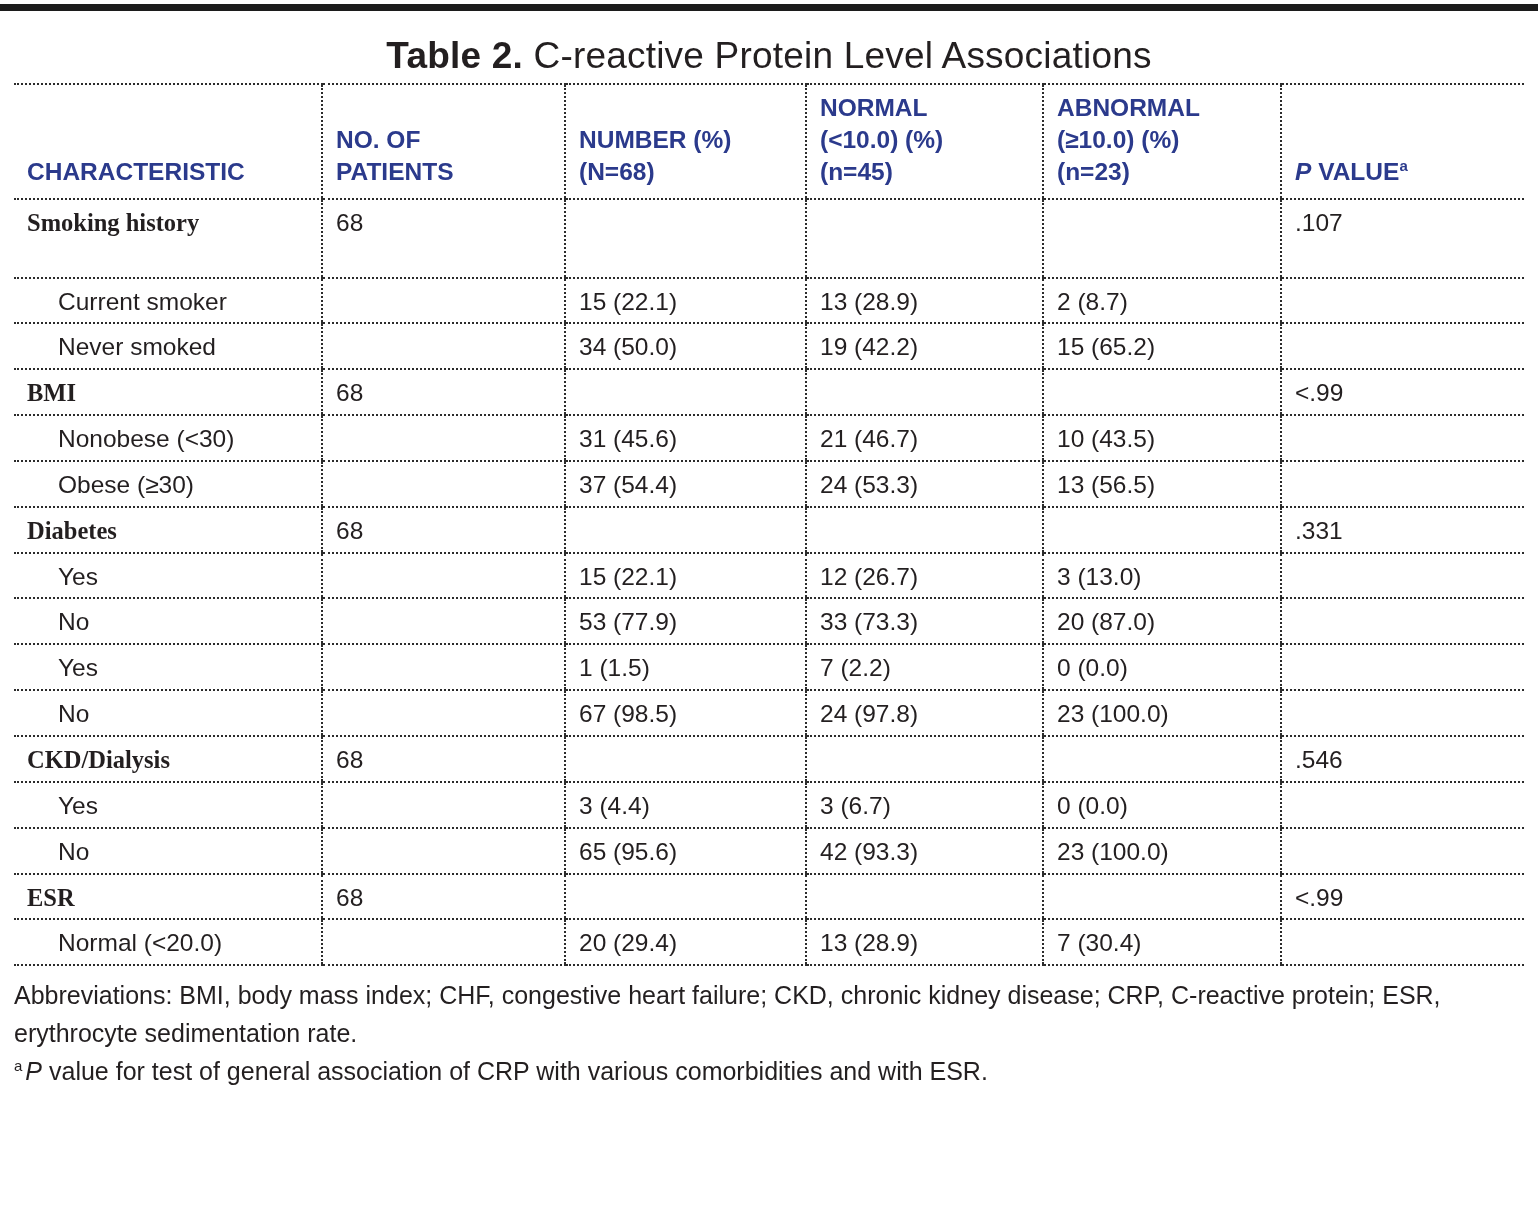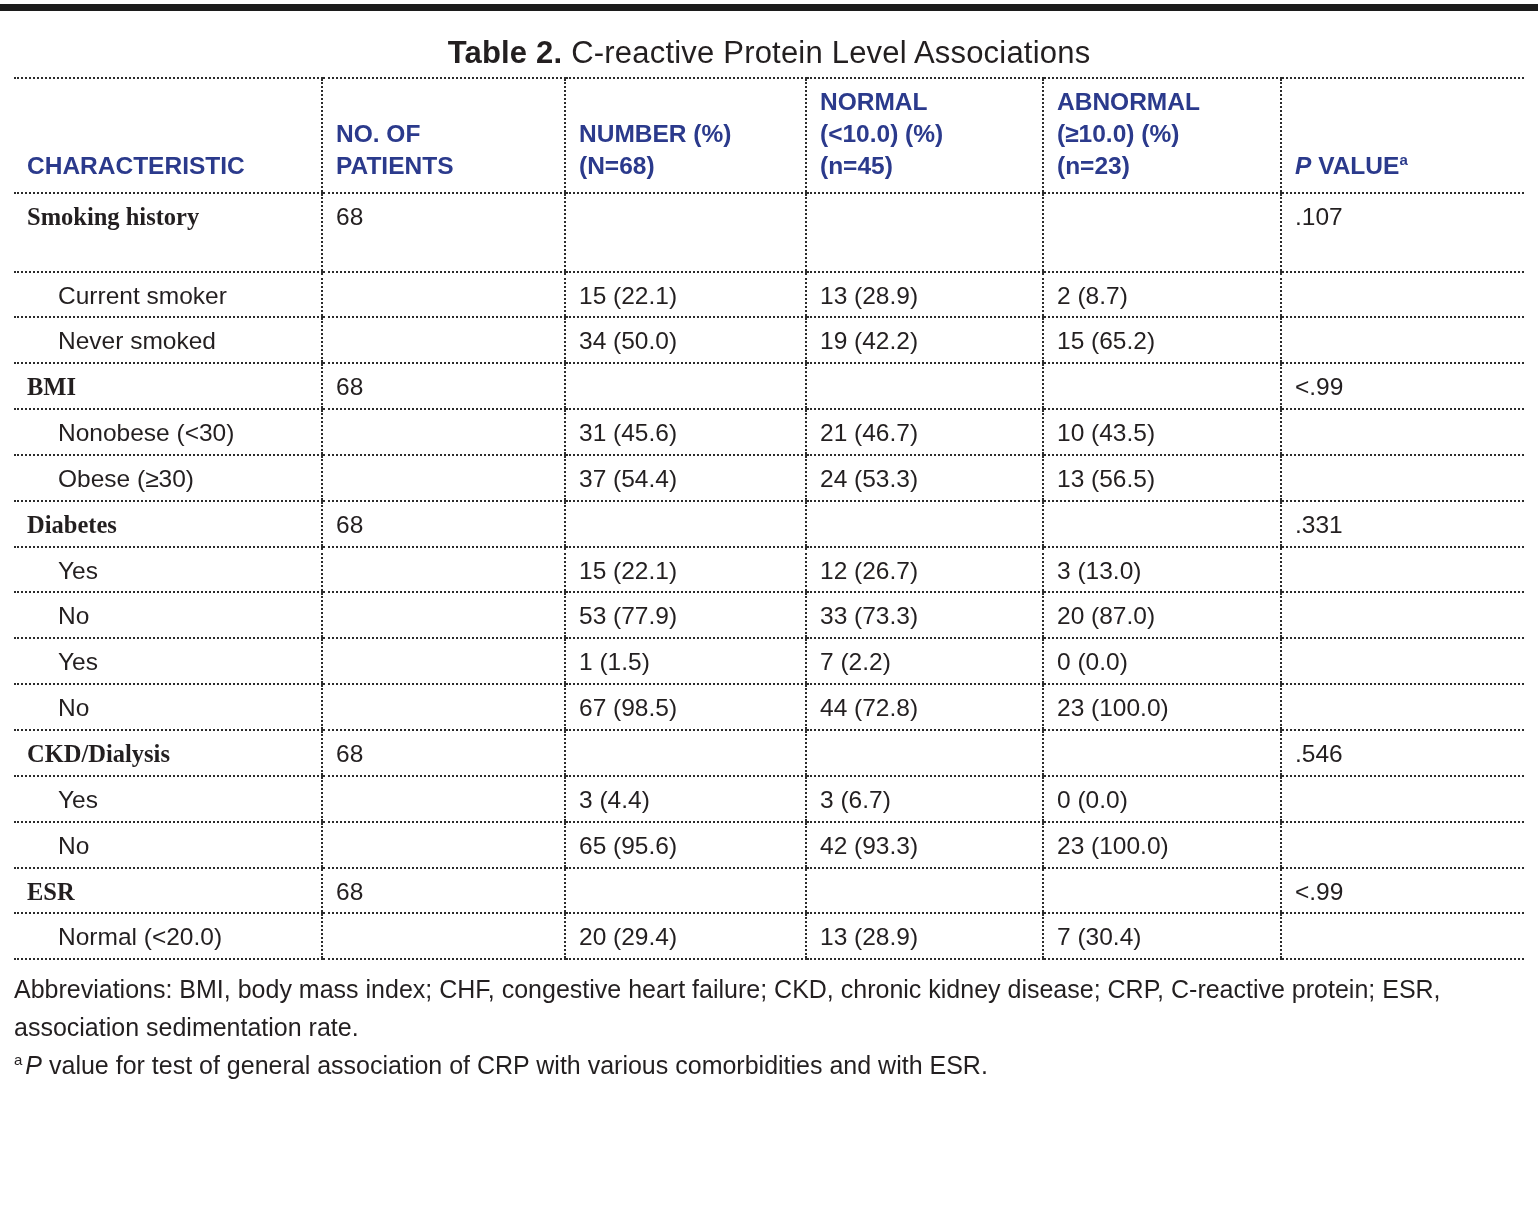--- a/index.html
+++ b/index.html
@@ -8,21 +8,21 @@
     background: #ffffff;
     font-family: "Liberation Sans", sans-serif;
     color: var(--ink, #231f20);
   }
   .rule { height: 7px; background: var(--rule, #1c1c1c); }
   .rule.top { margin-top: 4px; }
 
   .title {
     text-align: center;
     margin-top: 24px;
-    font-size: 31px;
+    font-size: 37px;
     letter-spacing: 0.2px;
     color: var(--ink, #231f20);
   }
   .title .title-label { font-weight: bold; }
 
   table.data-table {
     border-collapse: collapse;
     table-layout: fixed;
     width: 1510px;
     margin: 6px 14px 0 14px;
@@ -167,21 +167,21 @@
           <td></td>
           <td>1 (1.5)</td>
           <td>7 (2.2)</td>
           <td>0 (0.0)</td>
           <td></td>
         </tr>
         <tr class="row">
           <td class="sub">No</td>
           <td></td>
           <td>67 (98.5)</td>
-          <td>44 (72.8)</td>
+          <td>24 (97.8)</td>
           <td>23 (100.0)</td>
           <td></td>
         </tr>
         <tr class="row">
           <td class="cat">CKD/Dialysis</td>
           <td>68</td>
           <td></td>
           <td></td>
           <td></td>
           <td>.546</td>
@@ -215,17 +215,17 @@
           <td></td>
           <td>20 (29.4)</td>
           <td>13 (28.9)</td>
           <td>7 (30.4)</td>
           <td></td>
         </tr>
       </tbody>
   </table>
 
   <div class="footer">
-    <p class="abbrev">Abbreviations: BMI, body mass index; CHF, congestive heart failure; CKD, chronic kidney disease; CRP, C-reactive protein; ESR, association sedimentation rate.</p>
+    <p class="abbrev">Abbreviations: BMI, body mass index; CHF, congestive heart failure; CKD, chronic kidney disease; CRP, C-reactive protein; ESR, erythrocyte sedimentation rate.</p>
     <p class="fn"><sup>a</sup><i>P</i><span> value for test of general association of CRP with various comorbidities and with ESR.</span></p>
   </div>
 
 </div>
 
 </body></html>

